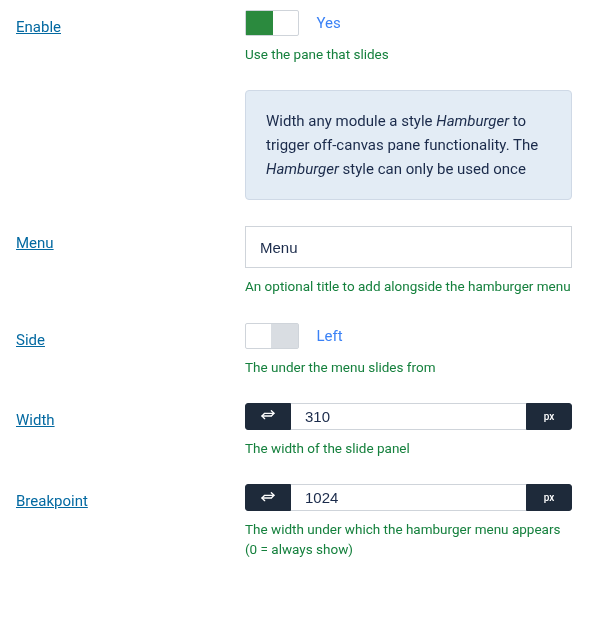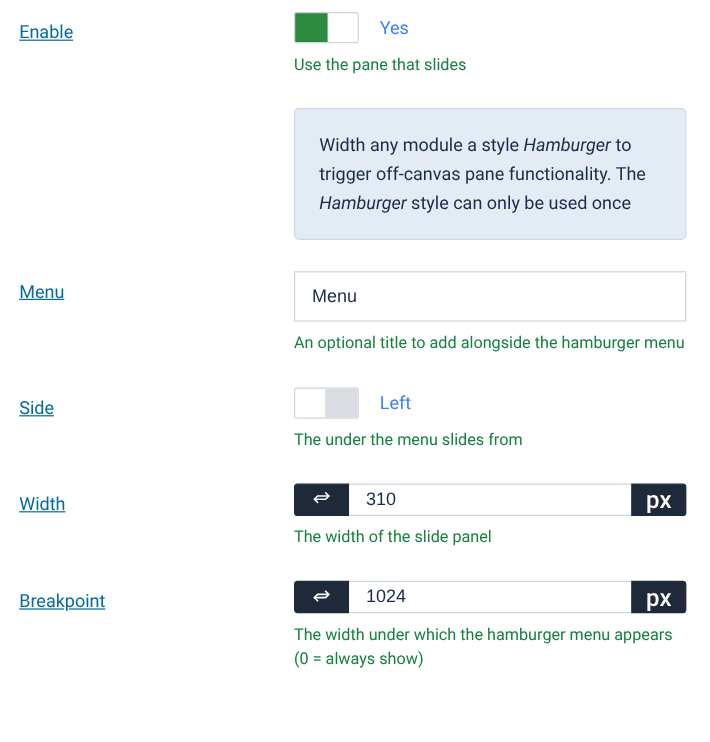--- a/index.html
+++ b/index.html
@@ -78,21 +78,21 @@
     display: flex;
     width: 100%;
     height: 27px;
   }
   .addon {
     display: flex;
     align-items: center;
     justify-content: center;
     background: #1e2a3a;
     color: #fff;
-    font-size: 20px;
+    font-size: 10px;
     border: 1px solid #1e2a3a;
   }
   .addon.icon { width: 46px; border-radius: 3px 0 0 3px; }
   .addon.unit { width: 46px; border-radius: 0 3px 3px 0; font-weight: 500; }
   .input-group .num-input {
     flex: 1;
     border: 1px solid #cfd4da;
     border-left: none;
     border-right: none;
     padding: 0 14px;

